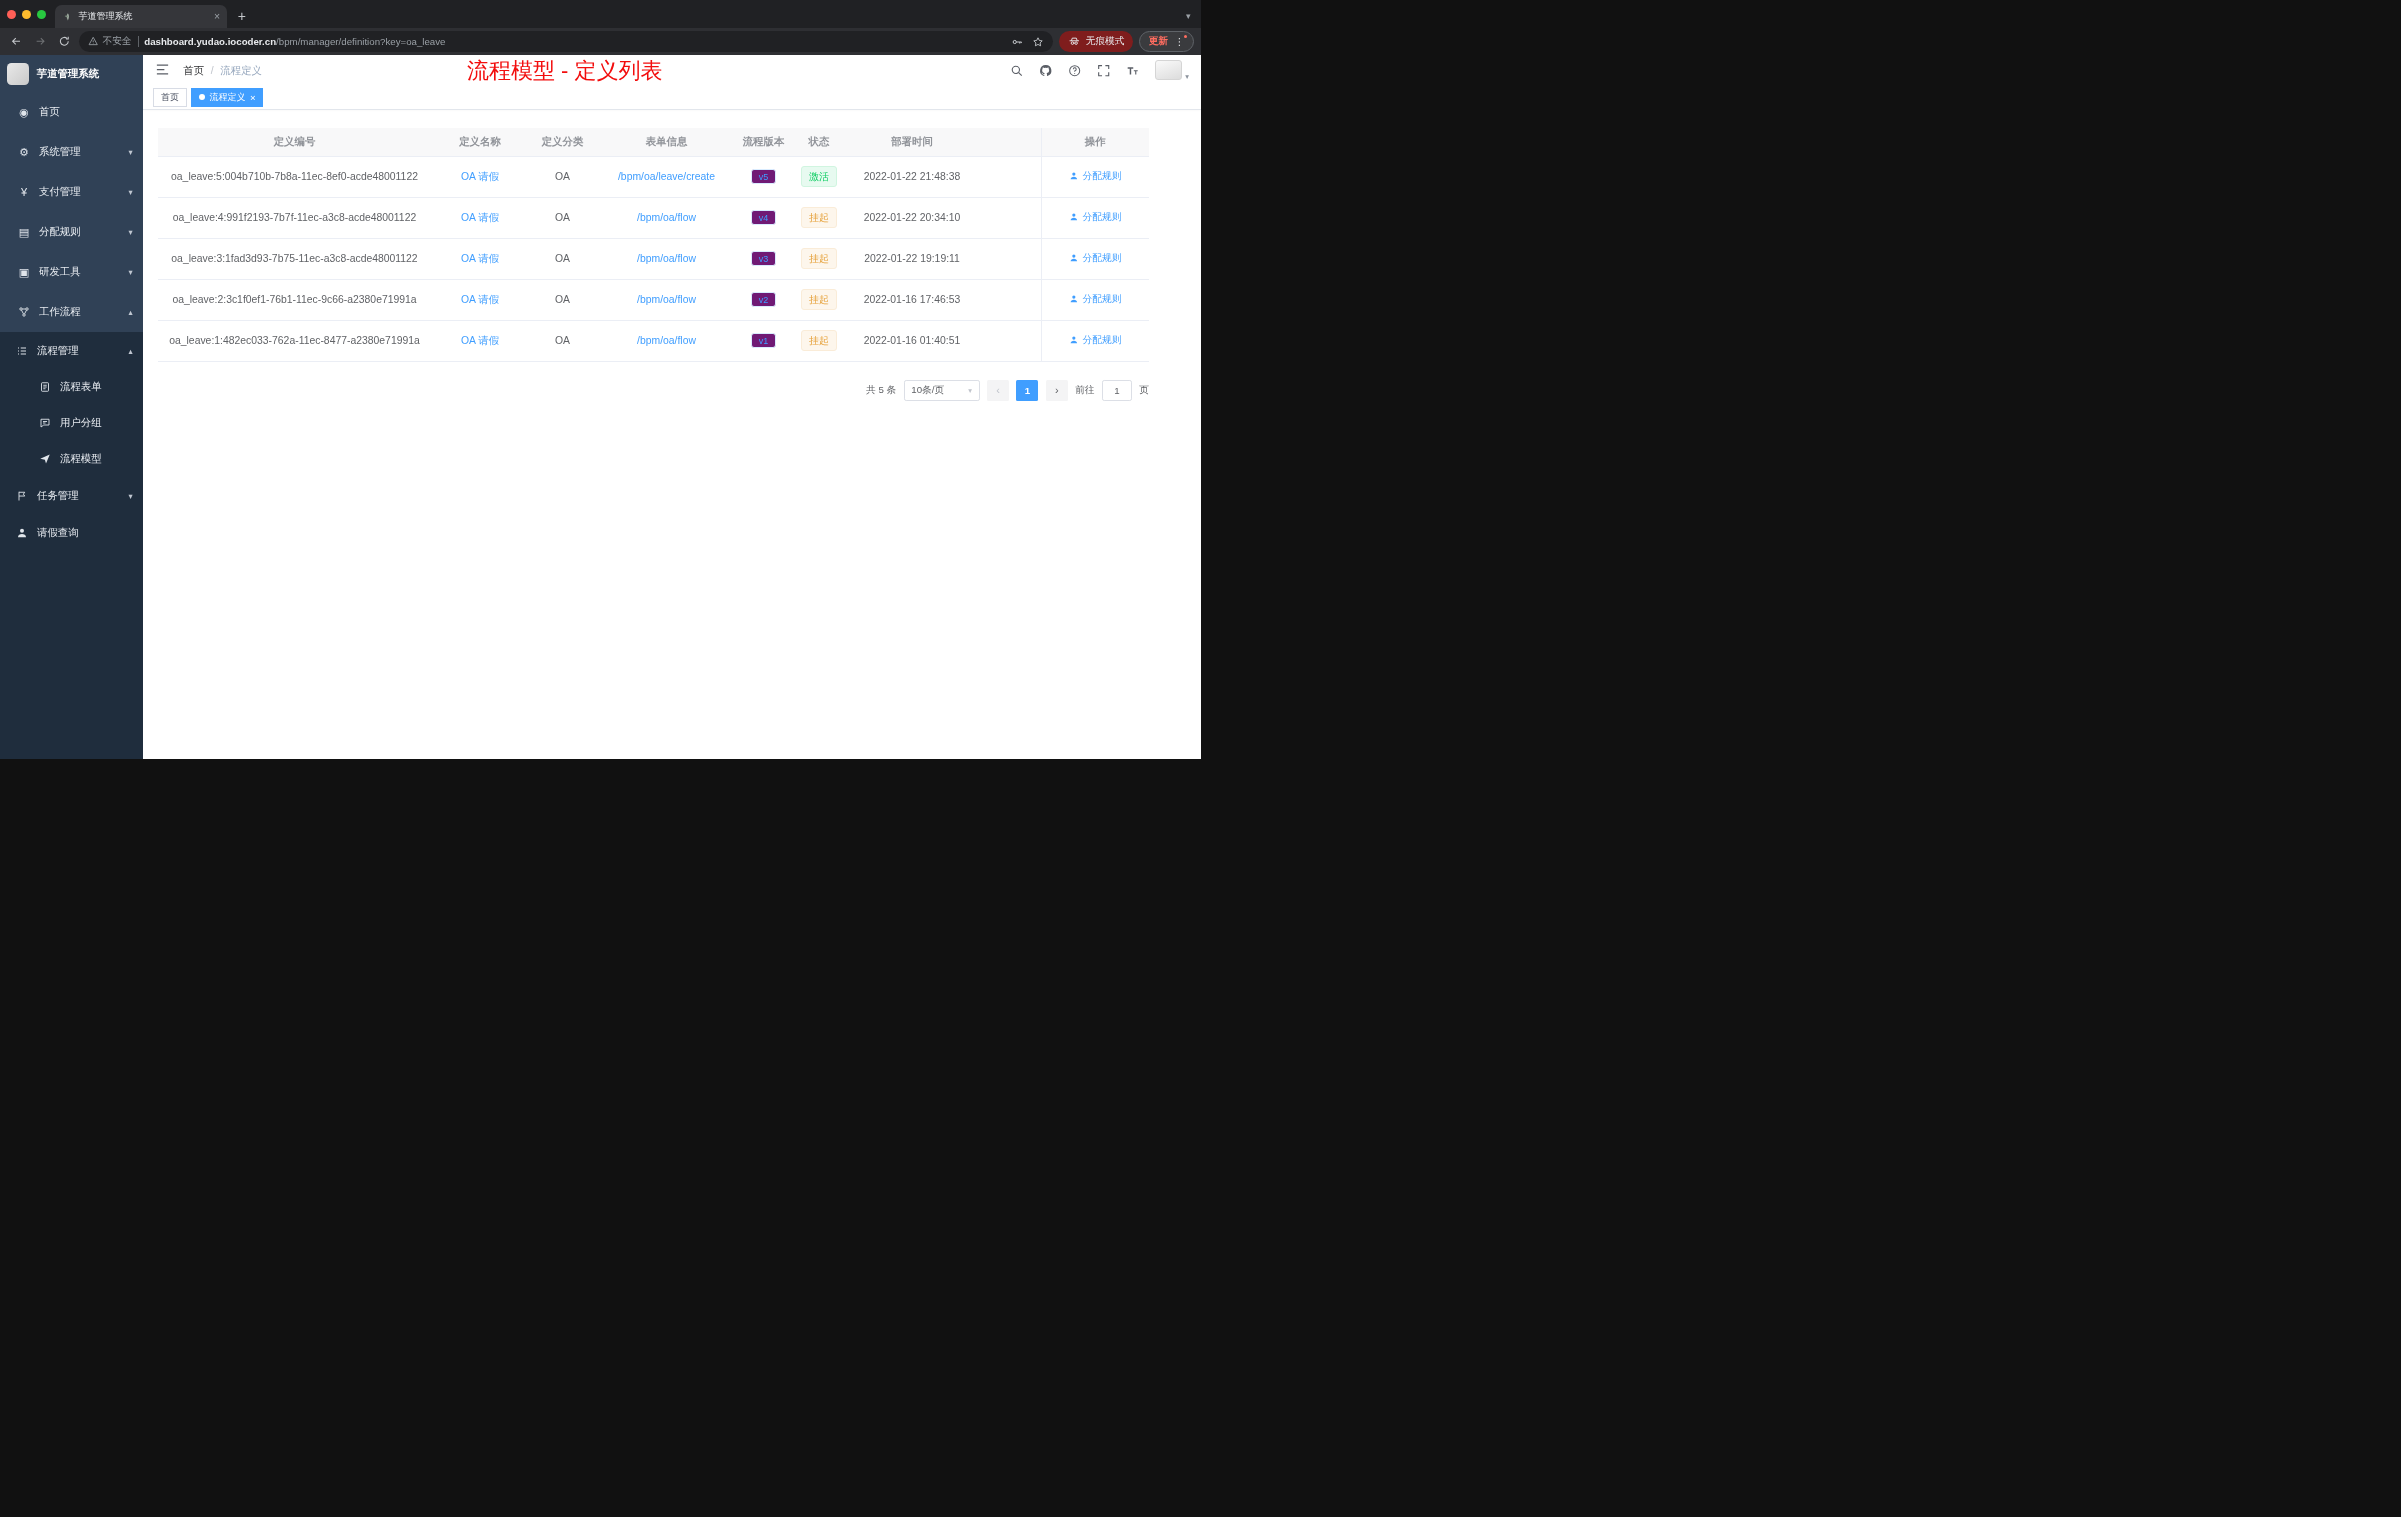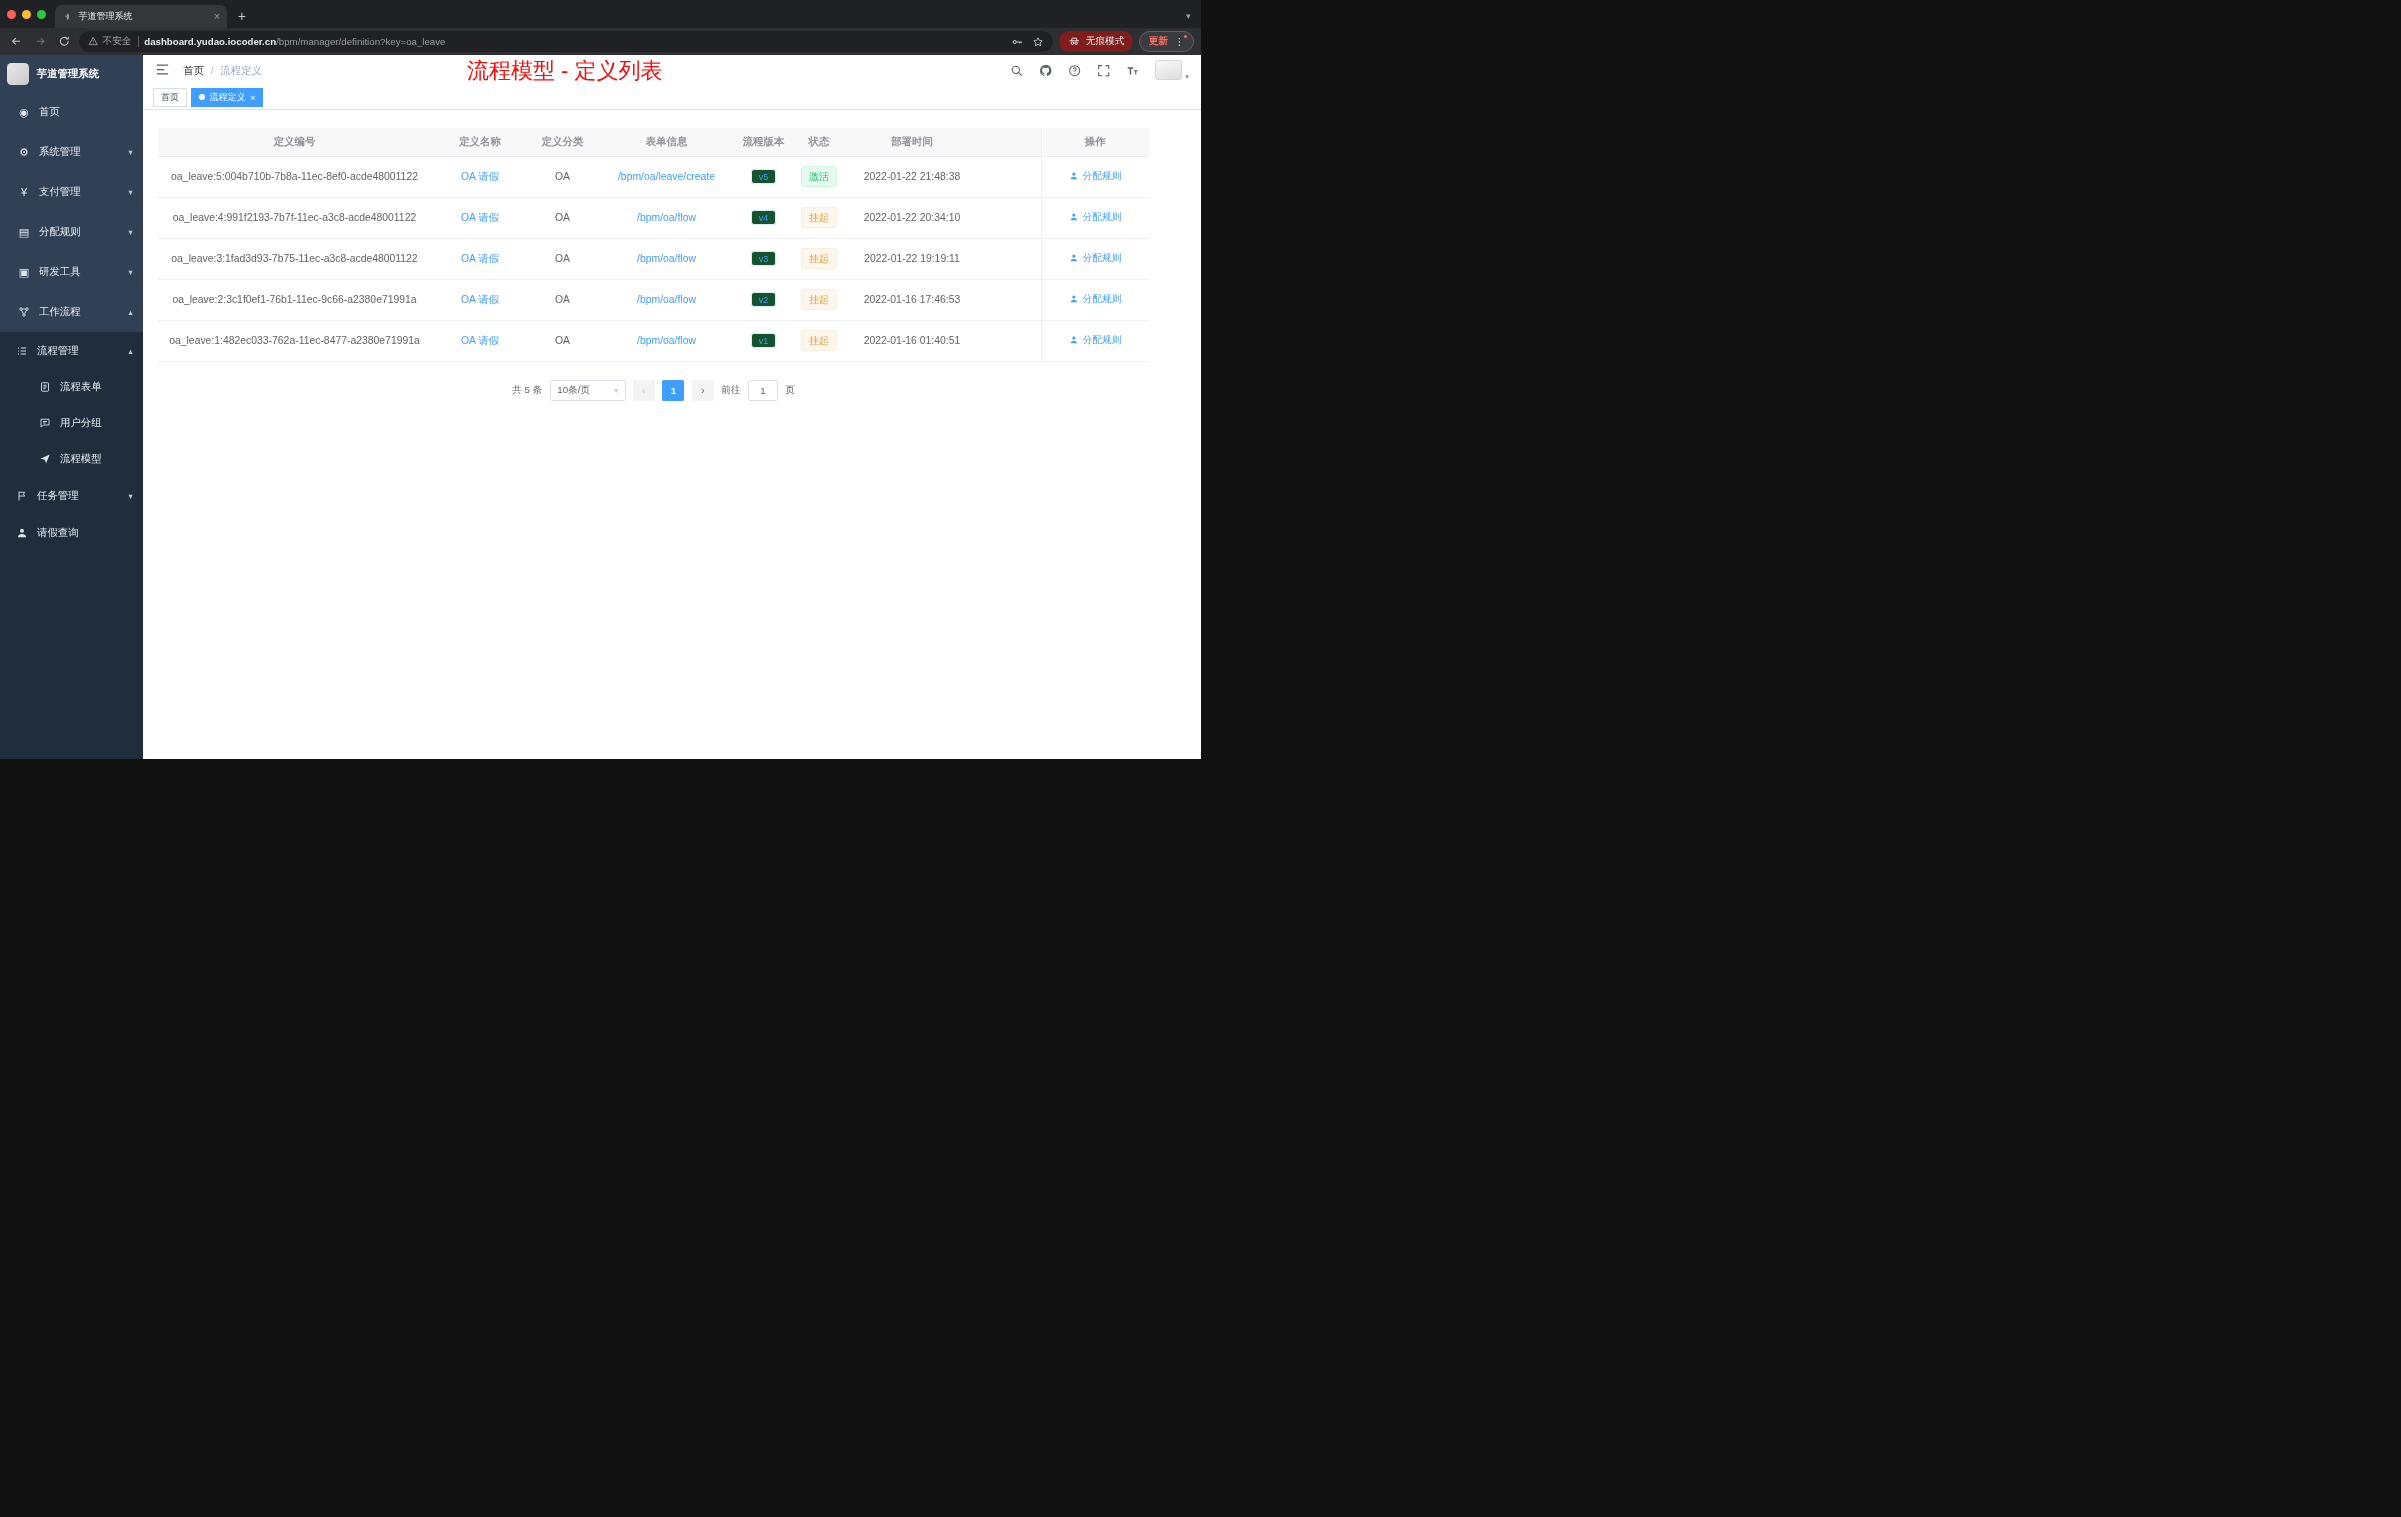--- a/index.html
+++ b/index.html
@@ -72,28 +72,28 @@
   .tag.active { background:#409eff; border-color:#409eff; color:#fff; }
   .tag .dot { width:6px; height:6px; border-radius:50%; background:#fff; display:inline-block; }
   .tag .tclose { font-size:9.7px; line-height:1; }
 
   .content { flex:1; padding:18px 0 0 15px; }
   .dtable { width:991px; border-collapse:collapse; table-layout:fixed; font-size:10.4px; }
   .dtable th { height:28px; background:#f8f8f9; color:#909399; font-weight:bold; border-bottom:0.7px solid #ebeef5; text-align:center; }
   .dtable td { height:41px; border-bottom:0.7px solid #ebeef5; color:#606266; text-align:center; white-space:nowrap; overflow:hidden; }
   .dtable th.opcol, .dtable td.opcol { border-left:0.7px solid #ebeef5; }
   a.blink { color:#409eff; text-decoration:none; cursor:pointer; }
-  .ver { display:inline-block; padding:1.5px 6.7px; font-size:9px; border-radius:3px; background:#14532d; border:0.7px solid #d9ecff; color:#409eff; }
+  .ver { display:inline-block; padding:1.5px 6.7px; font-size:9px; border-radius:3px; background:#701a75; border:0.7px solid #d9ecff; color:#409eff; }
   .tag-badge { display:inline-block; padding:2.2px 7.4px; font-size:10px; border-radius:3px; }
   .tag-badge.success { background:#e7faf0; color:#13ce66; border:0.7px solid #d0f5e0; }
   .tag-badge.warning { background:#fdf6ec; color:#e6a23c; border:0.7px solid #faecd8; }
   .op-link { display:inline-flex; align-items:center; gap:3.7px; color:#409eff; font-size:9.7px; text-decoration:none; cursor:pointer; }
   .op-link svg { width:9.7px; height:9.7px; }
 
-  .pager { width:991px; margin-top:18px; display:flex; justify-content:center; align-items:center; gap:7.4px; color:#606266; font-size:9.7px; }
+  .pager { width:991px; margin-top:18px; display:flex; justify-content:flex-end; align-items:center; gap:7.4px; color:#606266; font-size:9.7px; }
   .psize { width:76px; height:21px; border:0.7px solid #dcdfe6; border-radius:2.2px; display:flex; align-items:center; justify-content:space-between; padding:0 6.7px; color:#606266; cursor:pointer; background:#fff; }
   .psize .caret { color:#c0c4cc; font-size:7.4px; }
   .pbtn { min-width:22px; height:21px; border-radius:1.5px; background:#f4f4f5; display:flex; align-items:center; justify-content:center; font-size:11px; cursor:pointer; }
   .pbtn.prev { color:#c0c4cc; }
   .pbtn.next { color:#606266; }
   .pbtn.cur { background:#409eff; color:#fff; font-size:9.7px; font-weight:bold; }
   .goto-input { width:30px; height:21px; border:0.7px solid #dcdfe6; border-radius:2.2px; text-align:center; color:#606266; font-size:9.7px; outline:none; }
 </style>
 </head>
 <body>

